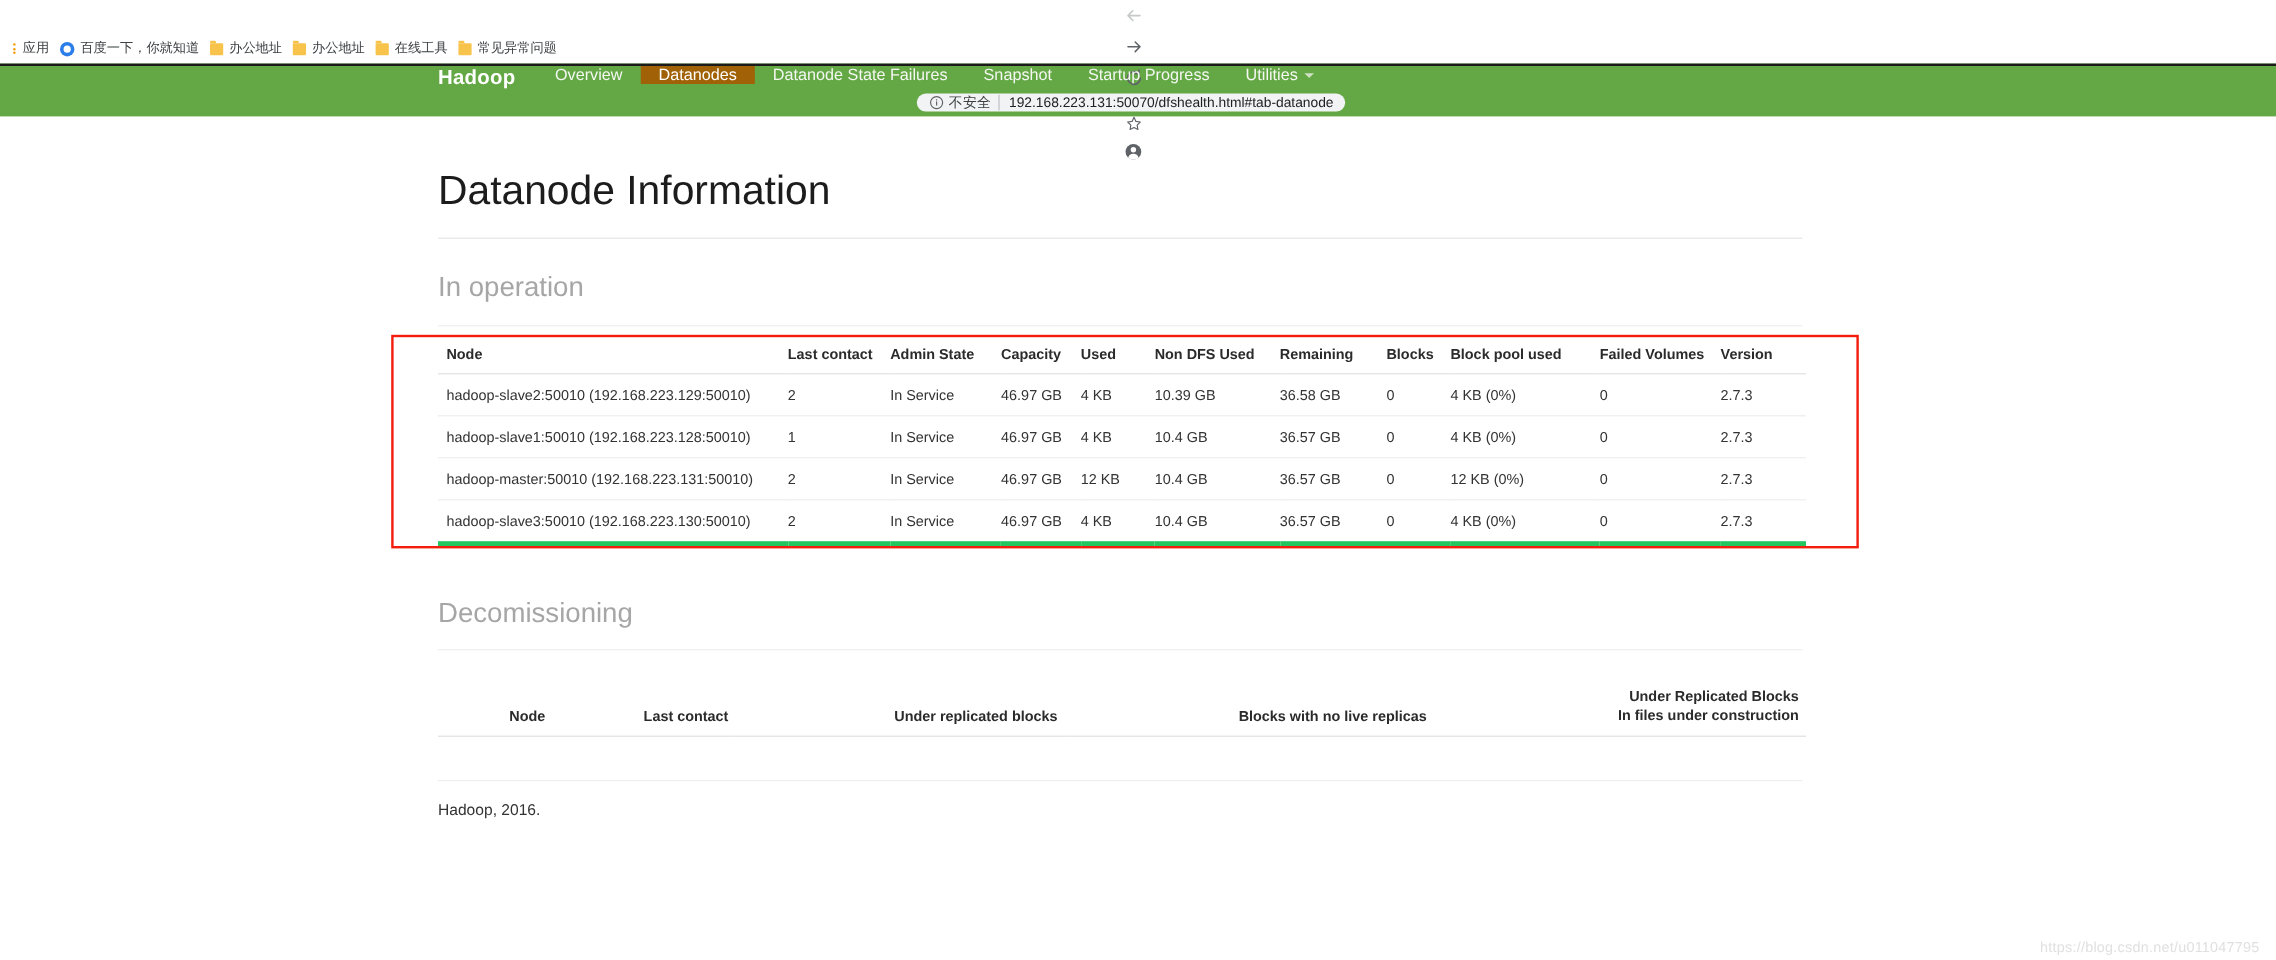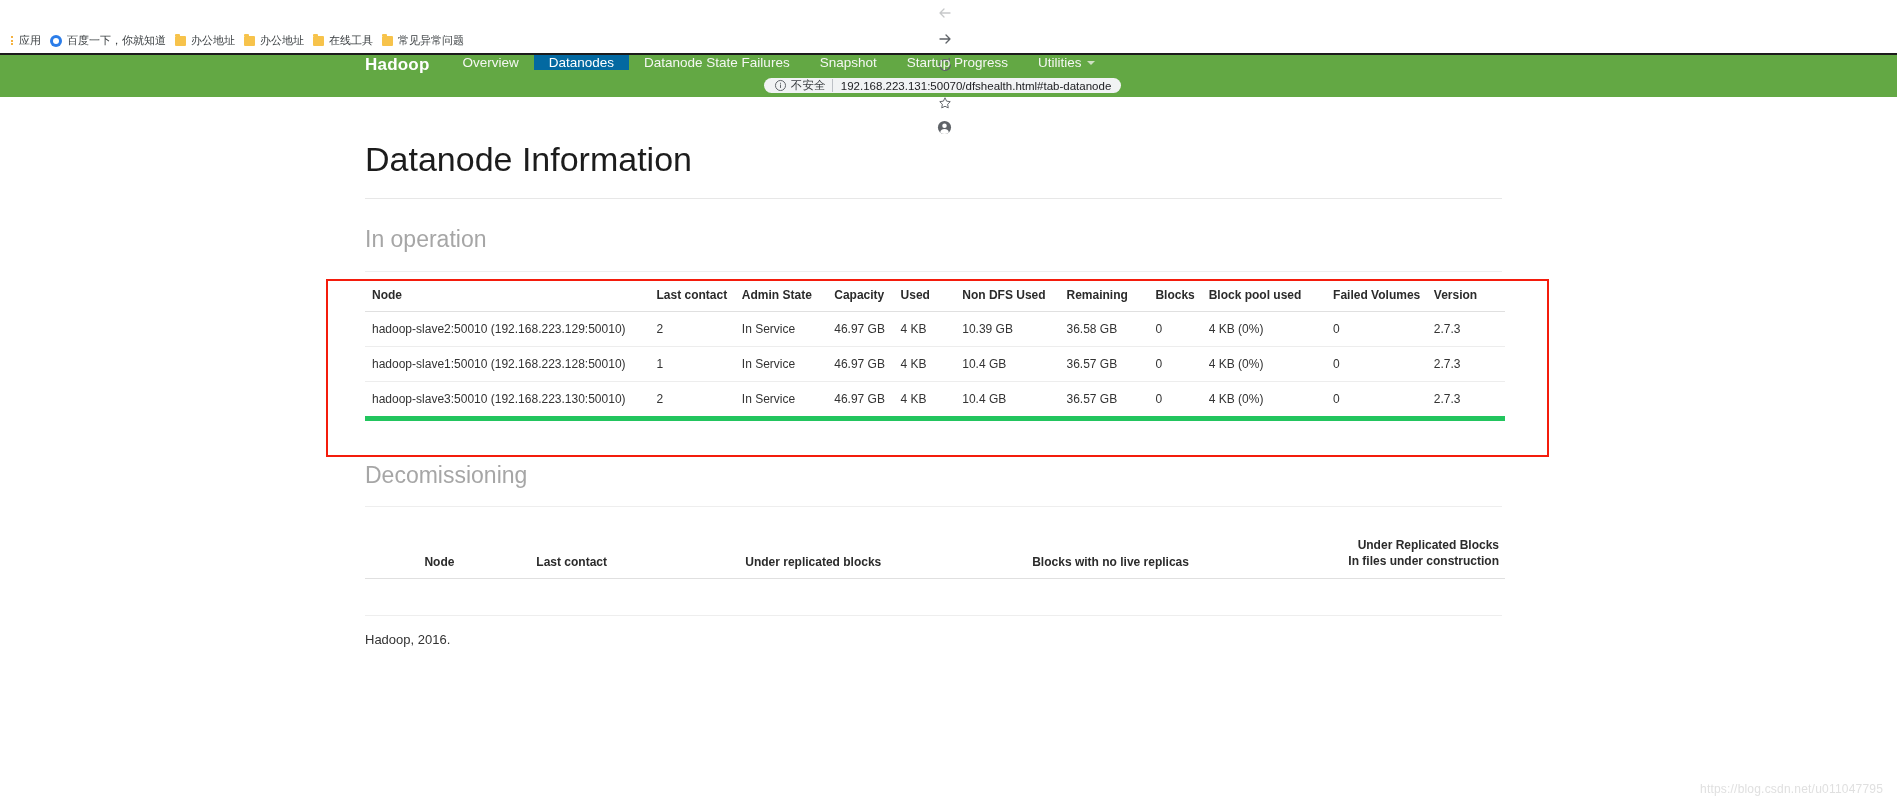--- a/index.html
+++ b/index.html
@@ -137,21 +137,21 @@
     letter-spacing: .2px;
   }
   .nav-item {
     display: flex; align-items: center;
     padding: 0 15px;
     font-size: 13.5px;
     color: #f4f7f2;
     white-space: nowrap;
   }
   .nav-item.active {
-    background: #0369a1;
+    background: #a16207;
     color: #ffffff;
   }
   .caret {
     display: inline-block;
     margin-left: 5px;
     width: 0; height: 0;
     border-left: 4px solid transparent;
     border-right: 4px solid transparent;
     border-top: 4px solid #cfe0c4;
   }
@@ -454,20 +454,33 @@
             <td class="c-cap">46.97 GB</td>
             <td class="c-used">4 KB</td>
             <td class="c-nondfs">10.4 GB</td>
             <td class="c-remain">36.57 GB</td>
             <td class="c-blocks">0</td>
             <td class="c-pool">4 KB (0%)</td>
             <td class="c-failed">0</td>
             <td class="c-version">2.7.3</td>
           </tr>
           <tr>
+            <td class="c-node">hadoop-master:50010 (192.168.223.131:50010)</td>
+            <td class="c-last">2</td>
+            <td class="c-admin">In Service</td>
+            <td class="c-cap">46.97 GB</td>
+            <td class="c-used">12 KB</td>
+            <td class="c-nondfs">10.4 GB</td>
+            <td class="c-remain">36.57 GB</td>
+            <td class="c-blocks">0</td>
+            <td class="c-pool">12 KB (0%)</td>
+            <td class="c-failed">0</td>
+            <td class="c-version">2.7.3</td>
+          </tr>
+          <tr>
             <td class="c-node">hadoop-slave3:50010 (192.168.223.130:50010)</td>
             <td class="c-last">2</td>
             <td class="c-admin">In Service</td>
             <td class="c-cap">46.97 GB</td>
             <td class="c-used">4 KB</td>
             <td class="c-nondfs">10.4 GB</td>
             <td class="c-remain">36.57 GB</td>
             <td class="c-blocks">0</td>
             <td class="c-pool">4 KB (0%)</td>
             <td class="c-failed">0</td>

